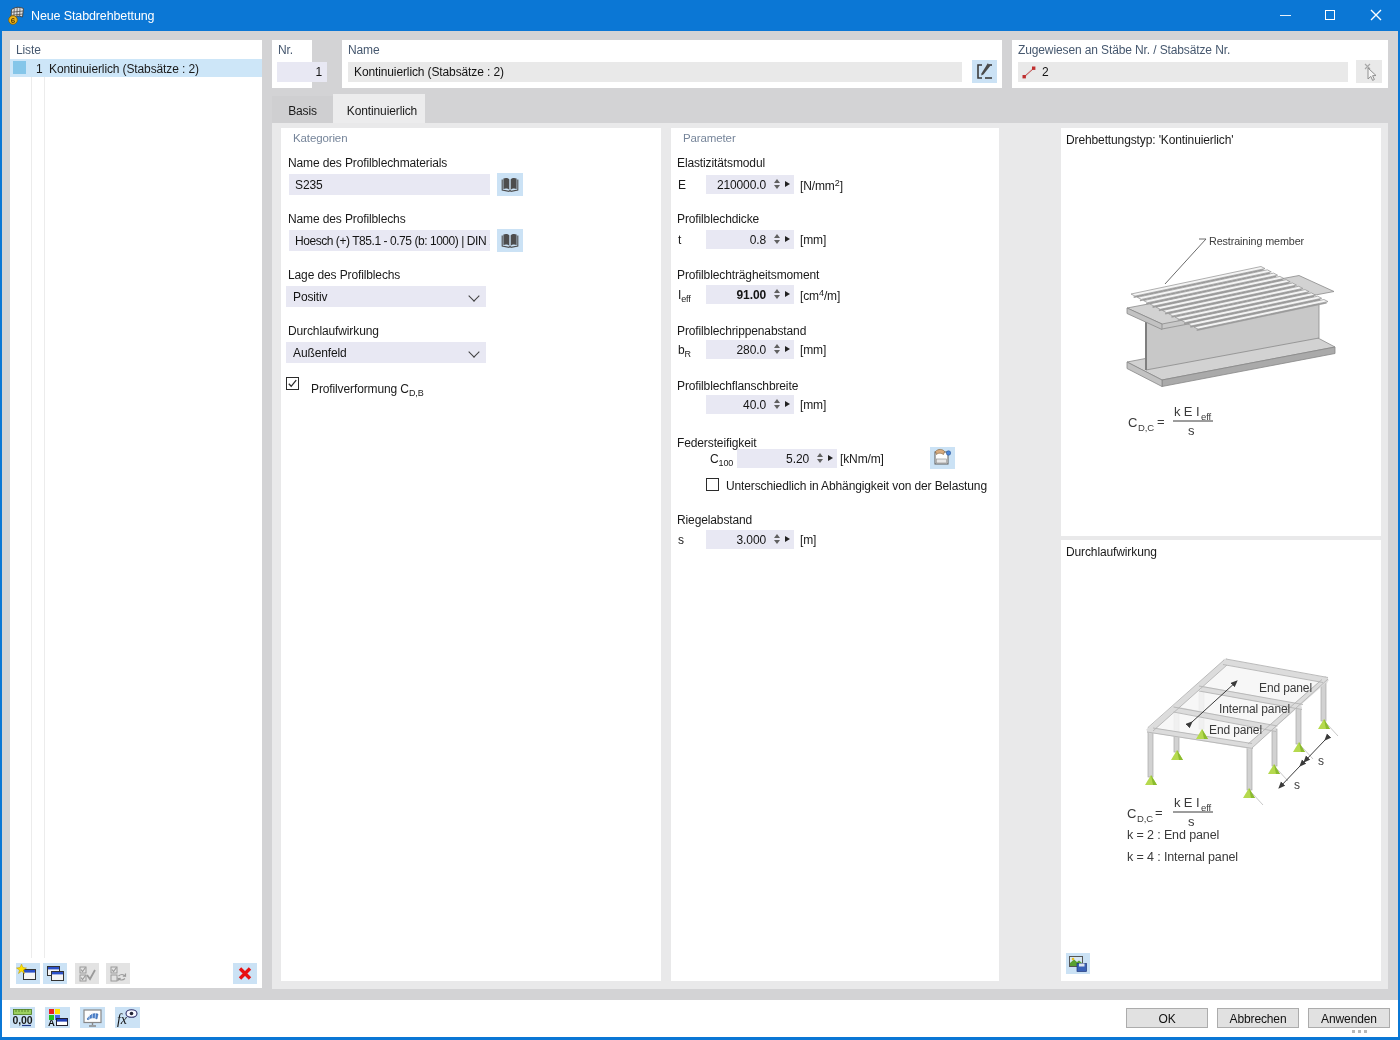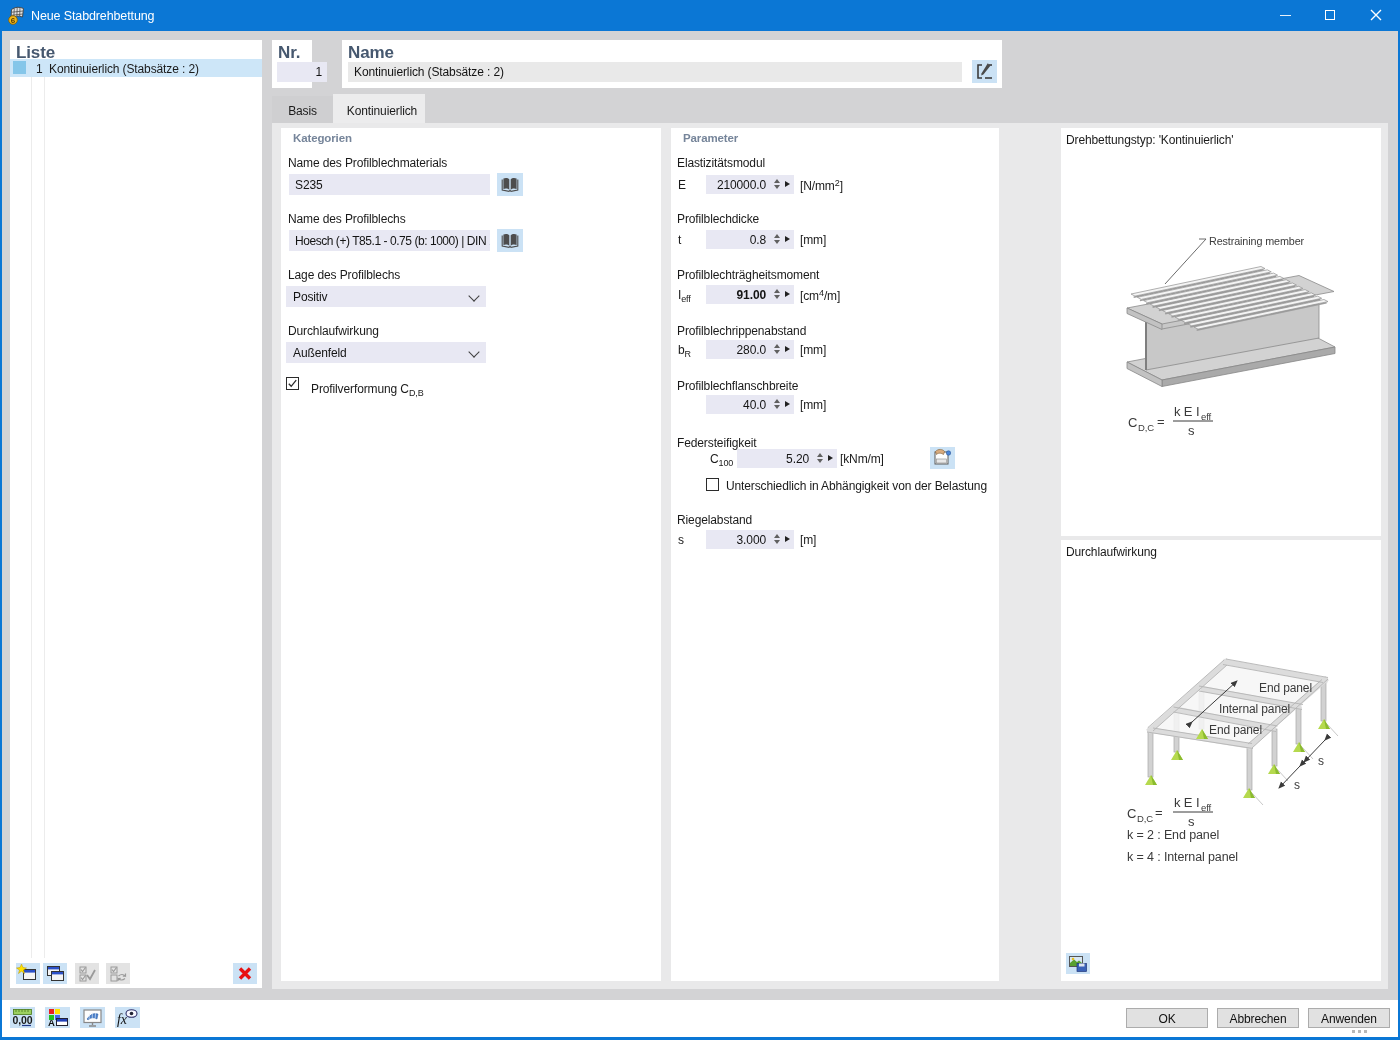--- a/index.html
+++ b/index.html
@@ -1,22 +1,22 @@
 <!DOCTYPE html>
 <html><head>
 <meta charset="utf-8">
 <style>
 * { margin:0; padding:0; box-sizing:border-box; }
 html,body { width:1400px; height:1040px; overflow:hidden; }
 body { font-family:"Liberation Sans", sans-serif; letter-spacing:-0.12px; }
 #dlg { position:relative; width:1400px; height:1040px; background:#d3d3d5; overflow:hidden; }
 .abs { position:absolute; }
 .white { background:#ffffff; }
-.hdr1 { color:#46586f; font-weight:bold; font-size:17px; }
-.hdr2 { color:#76859a; font-weight:bold; font-size:11.5px; }
+.hdr1 { color:#46586f; font-weight:normal; font-size:12px; }
+.hdr2 { color:#76859a; font-weight:normal; font-size:11.5px; }
 .lbl { color:#1a1a1a; font-size:12px; white-space:nowrap; }
 .fld { background:#e8e8f3; font-size:12px; color:#141414; }
 .gfld { background:#e9e9e9; font-size:12px; color:#141414; }
 .bluebtn { background:#cbe2f5; }
 sub.sm { font-size:9px; vertical-align:-3px; }
 sup.sm { font-size:9px; vertical-align:4px; }
 .btn { width:82px; height:20px; background:#e1e1e1; border:1px solid #acacac; font-size:12px; color:#111; text-align:center; padding-top:3px; }
 .cb { width:13px; height:13px; background:#fff; border:1px solid #2b2b2b; } .cb svg { display:block; }
 .num { position:absolute; background:#e8e8f3; height:19px; }
 .num .val { position:absolute; top:3px; font-size:12px; color:#141414; right:28px; }
@@ -101,20 +101,34 @@
     <div class="abs hdr1" style="left:6px;top:3px;">Name</div>
     <div class="abs gfld" style="left:6px;top:22px;width:614px;height:20px;padding:3px 0 0 6px;">Kontinuierlich (Stabsätze : 2)</div>
     <div class="abs bluebtn" id="editbtn" style="left:630px;top:20px;width:25px;height:23px;"><svg width="25" height="23" viewBox="0 0 25 23">
 <path d="M10 5 L6 5 L6 18 L10 18" stroke="#3c3c3c" stroke-width="1.6" fill="none"></path>
 <path d="M17 5 L20 5" stroke="#3c3c3c" stroke-width="1.6"></path>
 <path d="M13 18 L20 18" stroke="#3c3c3c" stroke-width="1.6"></path>
 <path d="M15.8 3.2 L18.4 5.8 L11.4 14.6 L9.2 15.6 L9.6 13.2 Z" fill="#4a4a4a"></path>
 </svg></div>
   </div>
 
+  <div class="abs white" style="left:1012px;top:40px;width:376px;height:48px;">
+    <div class="abs hdr1" style="left:6px;top:3px;">Zugewiesen an Stäbe Nr. / Stabsätze Nr.</div>
+    <div class="abs gfld" style="left:6px;top:22px;width:330px;height:20px;padding:3px 0 0 24px;">2</div>
+    <svg class="abs" style="left:10px;top:26px" width="14" height="13" viewBox="0 0 14 13">
+<line x1="2" y1="11" x2="12" y2="2" stroke="#e0e0e0" stroke-width="2.4"></line>
+<line x1="2" y1="11" x2="12" y2="2" stroke="#c23a3a" stroke-width="1"></line>
+<rect x="0.5" y="9" width="3.4" height="3.4" fill="#c03030"></rect>
+<rect x="10" y="0.5" width="3.4" height="3.4" fill="#c03030"></rect>
+</svg>
+    <div class="abs" id="pickbtn" style="left:344px;top:20px;width:26px;height:23px;background:#e9e9e9;"><svg width="26" height="23" viewBox="0 0 26 23">
+<path d="M9 4 L14 9 M14 4 L9 9" stroke="#a8a8a8" stroke-width="1.1"></path>
+<path d="M12 8 L12 19 L14.8 16.4 L16.6 20.4 L18.4 19.5 L16.6 15.7 L20 15.5 Z" fill="#f4f4f4" stroke="#909090" stroke-width="1"></path>
+</svg></div>
+  </div>
 
   <div class="abs" style="left:272px;top:96px;width:61px;height:27px;background:#cfcfd1;"></div>
   <div class="abs lbl" style="left:272px;top:104px;width:61px;text-align:center;">Basis</div>
 
   <div class="abs" style="left:272px;top:123px;width:1116px;height:866px;background:#e9e9ea;"></div>
   <div class="abs" style="left:333px;top:94px;width:92px;height:29px;background:#ececed;"></div>
   <div class="abs lbl" style="left:333px;top:104px;width:98px;text-align:center;">Kontinuierlich</div>
 
   <div class="abs white" style="left:281px;top:128px;width:380px;height:853px;">
     <div class="abs hdr2" style="left:12px;top:4px;">Kategorien</div>

